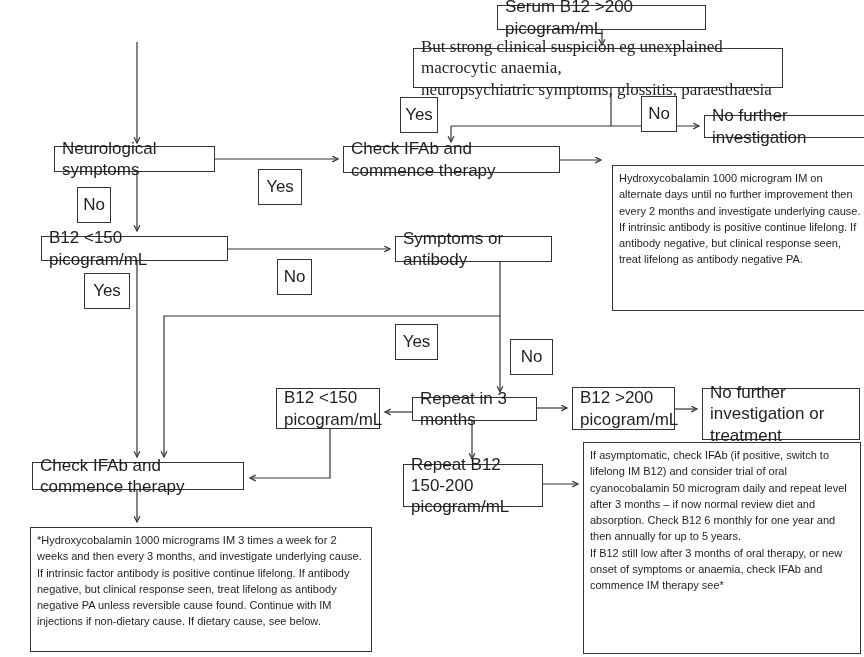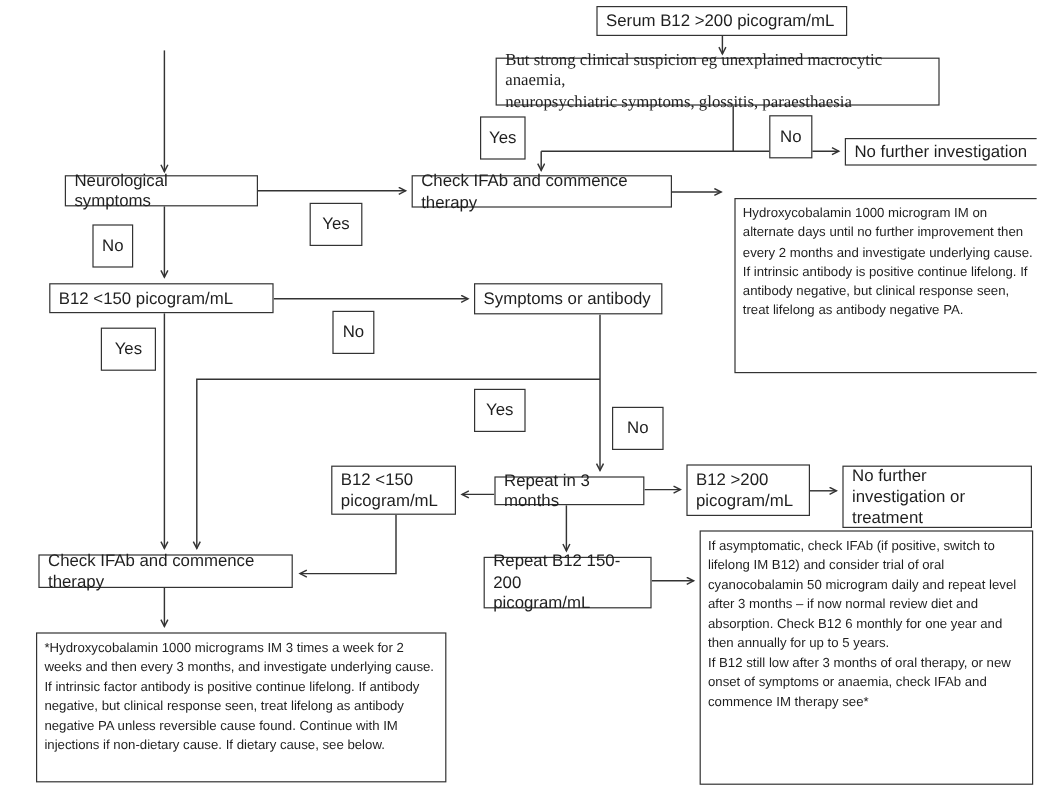--- a/index.html
+++ b/index.html
@@ -14,21 +14,21 @@
   }
   #connectors { position: absolute; left: 0; top: 0; }
   .node {
     position: absolute;
     box-sizing: border-box;
     border: 1.5px solid #333333;
     background: #ffffff;
     display: flex;
     align-items: center;
     padding: 2px 7px;
-    font-size: 14px;
+    font-size: 17px;
     line-height: 1.25;
     white-space: pre-line;
   }
   .label-box {
     justify-content: center;
     padding: 17px 3px;
     text-align: center;
   }
   .para {
     align-items: flex-start;

